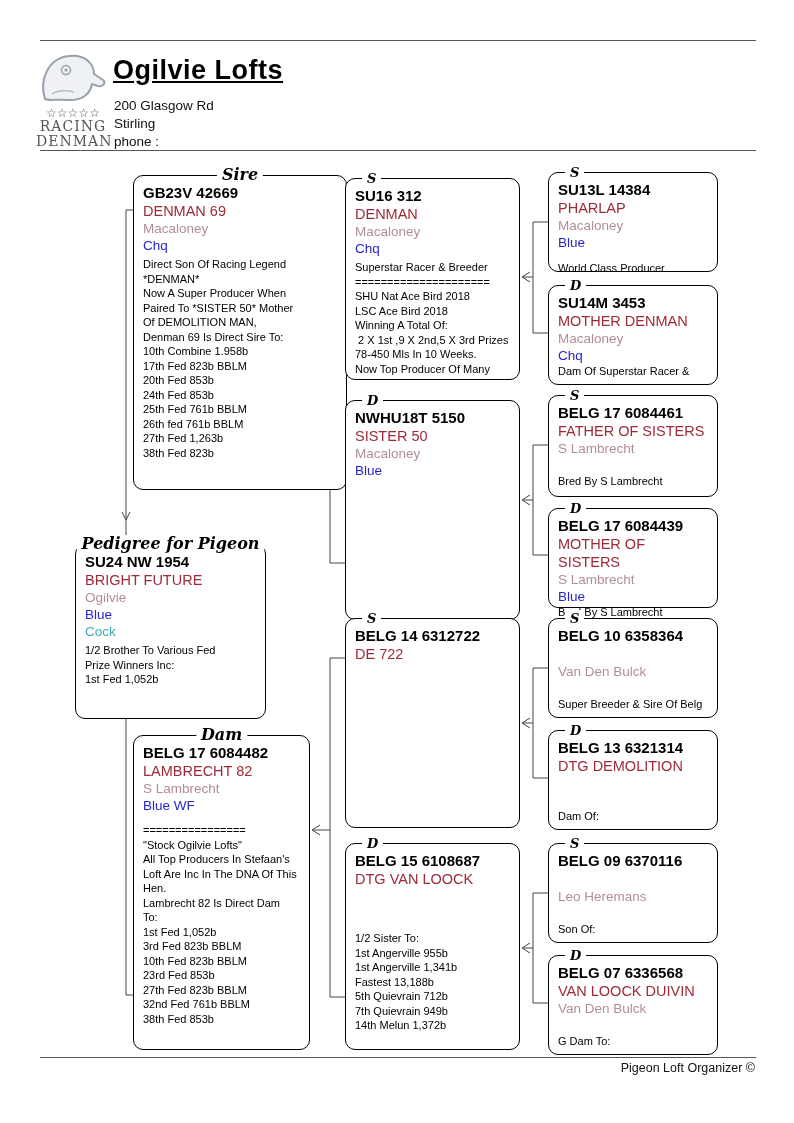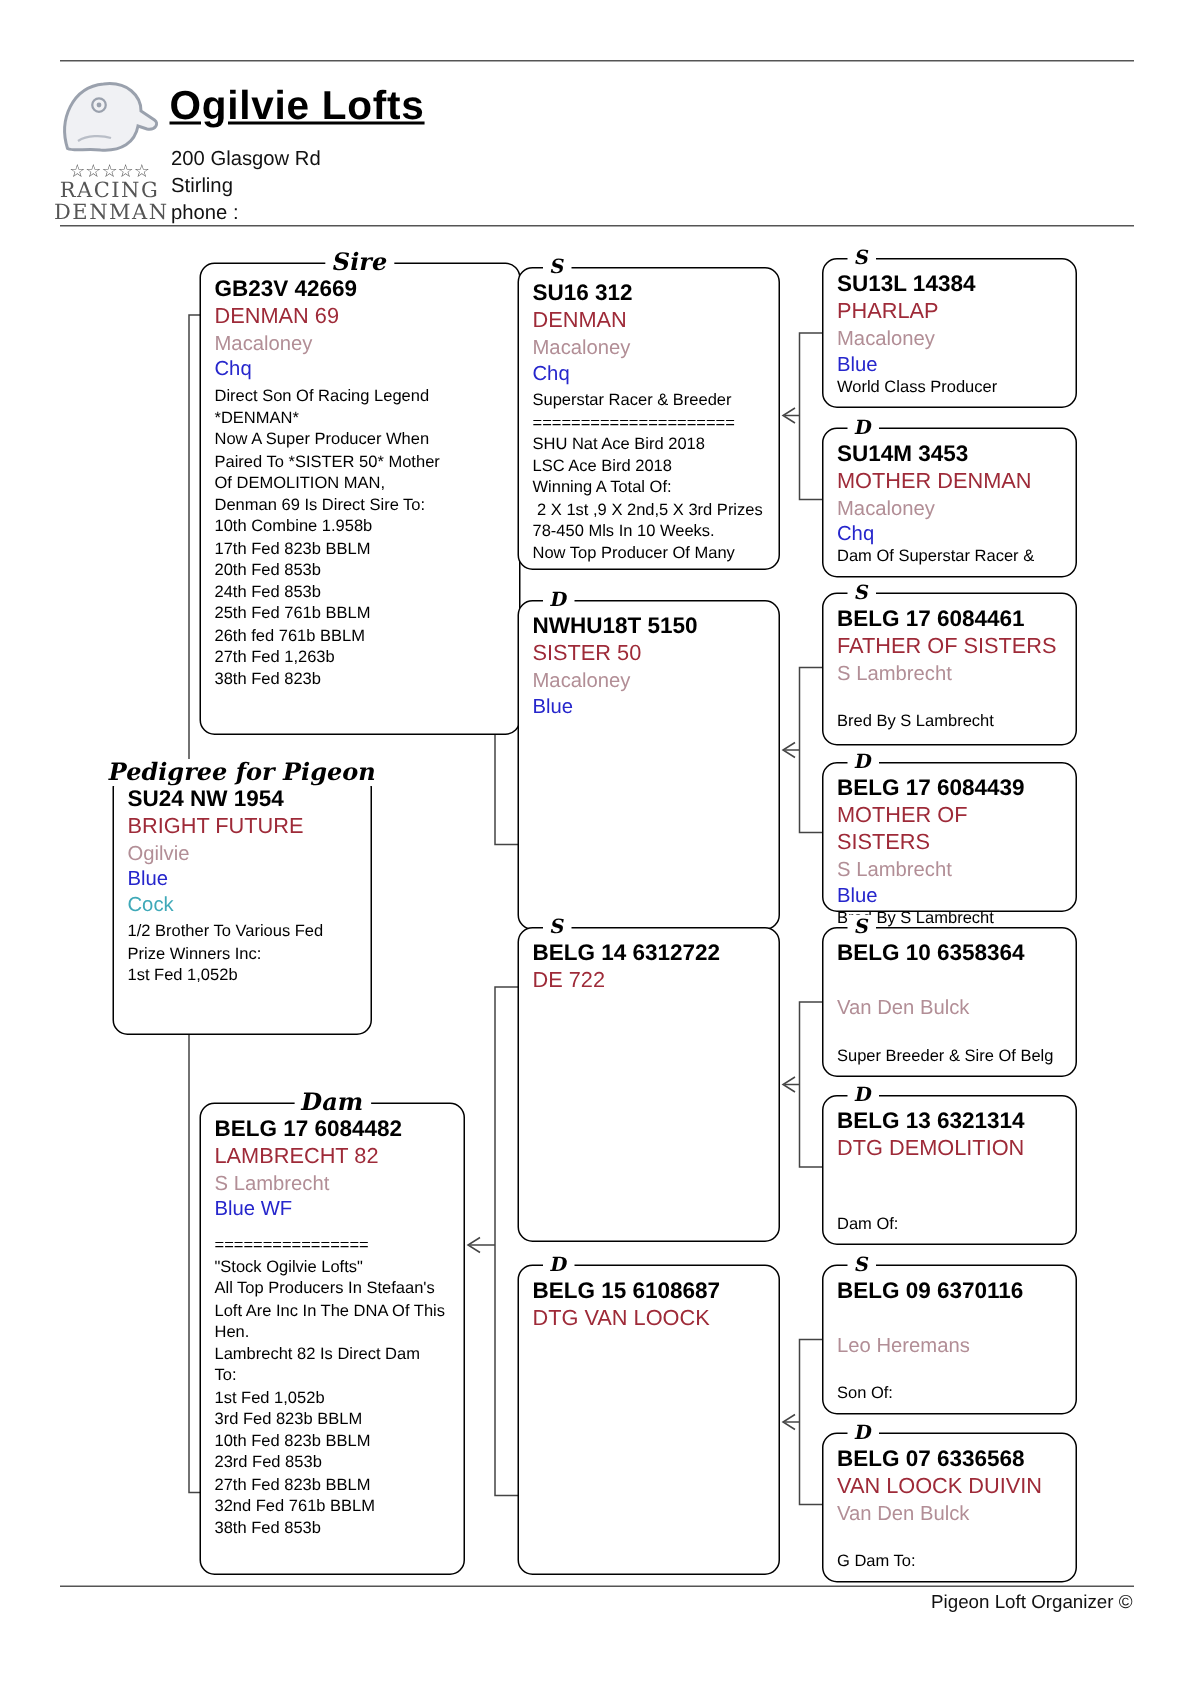--- a/index.html
+++ b/index.html
@@ -94,21 +94,21 @@
 10th Combine 1.958b
 17th Fed 823b BBLM
 20th Fed 853b
 24th Fed 853b
 25th Fed 761b BBLM
 26th fed 761b BBLM
 27th Fed 1,263b
 38th Fed 823b</div>
 </div>
 
-<div class="pbox" style="left:75px;top:515px;width:173px;height:175px">
+<div class="pbox" style="left:75px;top:544px;width:191px;height:175px">
   <div class="box-label lbl-center">Pedigree for Pigeon</div>
   <div class="ring">SU24 NW 1954</div>
   <div class="bname">BRIGHT FUTURE</div>
   <div class="strain">Ogilvie</div>
   <div class="pcolor">Blue</div>
   <div class="sex">Cock</div>
   <div class="notes">1/2 Brother To Various Fed
 Prize Winners Inc:
 1st Fed 1,052b</div>
 </div>
@@ -166,29 +166,36 @@
   <div class="strain"></div>
   <div class="pcolor"></div>
 </div>
 
 <div class="pbox" style="left:345px;top:843px;width:175px;height:207px">
   <div class="box-label lbl-sd">D</div>
   <div class="ring">BELG 15 6108687</div>
   <div class="bname">DTG VAN LOOCK</div>
   <div class="strain"></div>
   <div class="pcolor"></div>
+  <div class="notes gap">1/2 Sister To:
+1st Angerville 955b
+1st Angerville 1,341b
+Fastest 13,188b
+5th Quievrain 712b
+7th Quievrain 949b
+14th Melun 1,372b</div>
 </div>
 
 <div class="pbox" style="left:548px;top:172px;width:170px;height:100px">
   <div class="box-label lbl-sd">S</div>
   <div class="ring">SU13L 14384</div>
   <div class="bname">PHARLAP</div>
   <div class="strain">Macaloney</div>
   <div class="pcolor">Blue</div>
-  <div class="notes" style="margin-top:0">World Class Producer</div>
+  <div class="notes" style="margin-top:10px">World Class Producer</div>
 </div>
 
 <div class="pbox" style="left:548px;top:285px;width:170px;height:100px">
   <div class="box-label lbl-sd">D</div>
   <div class="ring">SU14M 3453</div>
   <div class="bname">MOTHER DENMAN</div>
   <div class="strain">Macaloney</div>
   <div class="pcolor">Chq</div>
   <div class="notes" style="margin-top:0">Dam Of Superstar Racer &amp;</div>
 </div>

